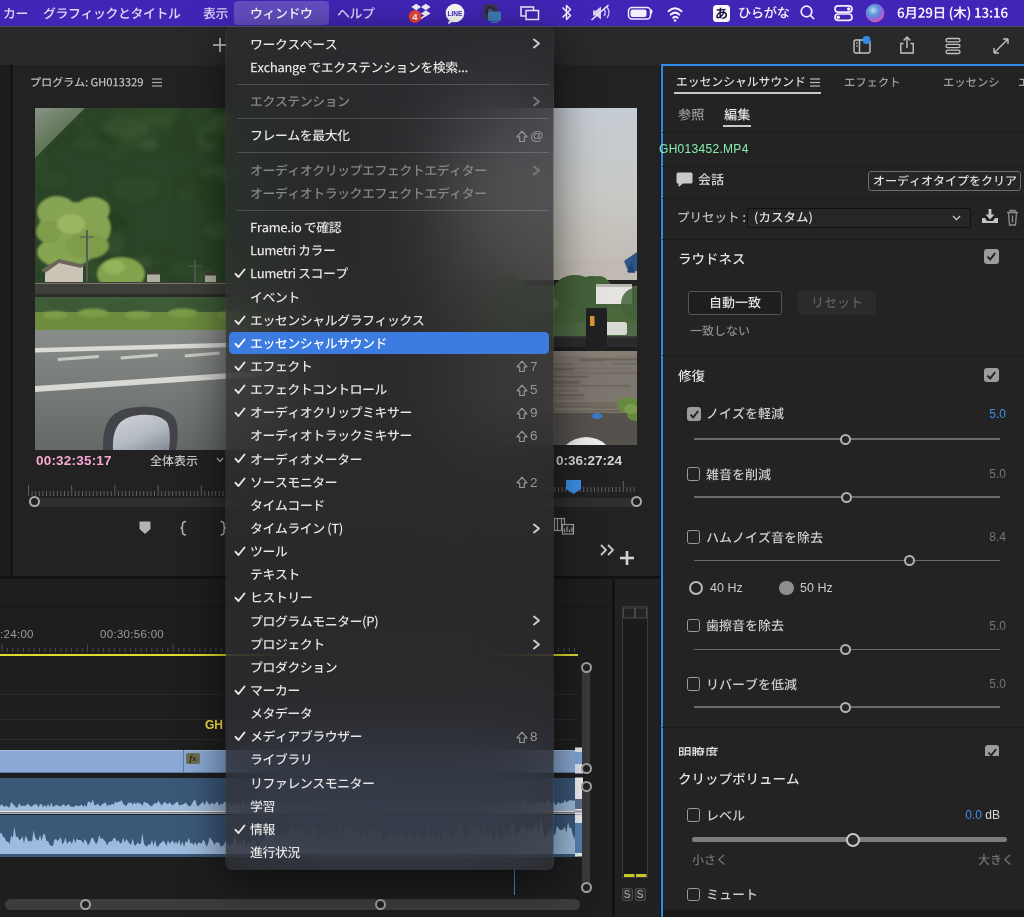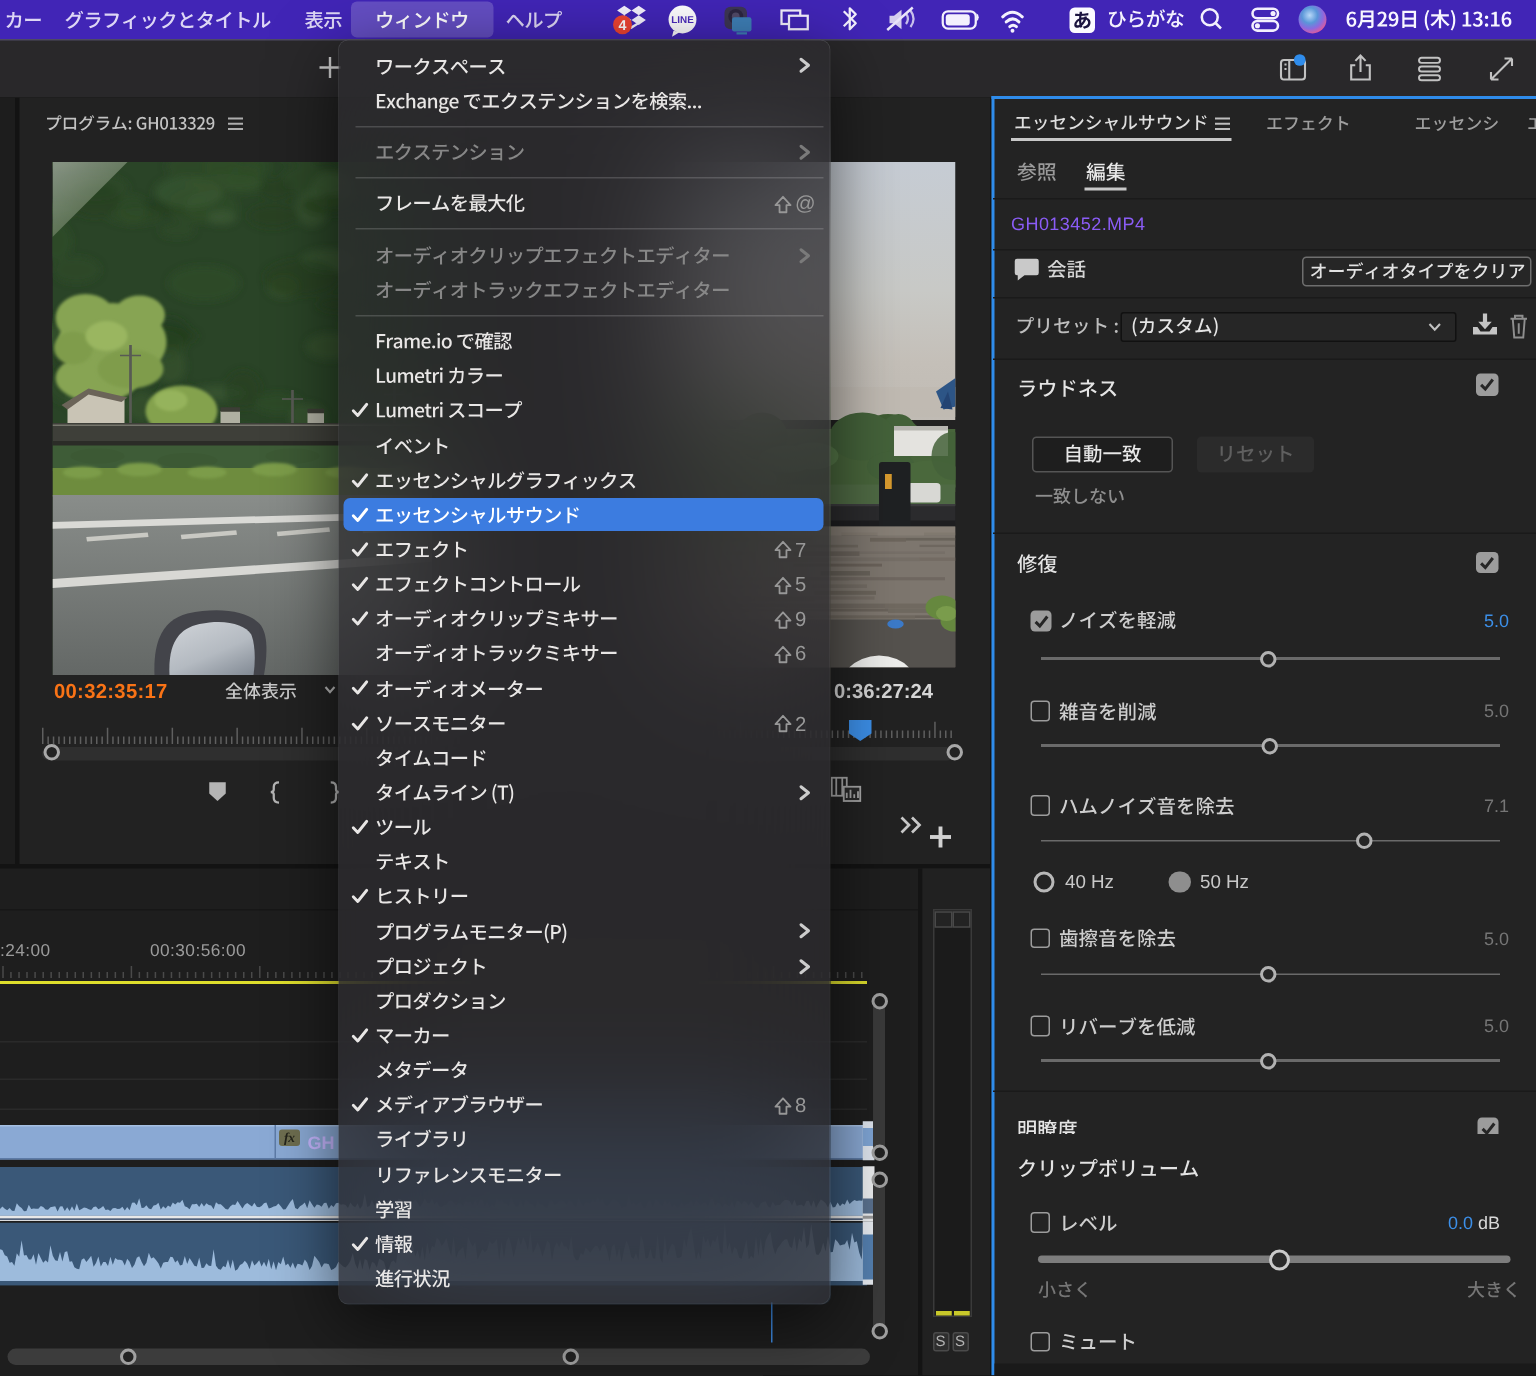--- a/index.html
+++ b/index.html
@@ -406,21 +406,21 @@
         <polygon points="86,251.5 123,248.5 122.5,245.5 85.5,248.5"></polygon>
 <polygon points="150,249.5 185,246.5 184.5,243.5 149.5,246.5"></polygon>
         <polygon points="207,247.5 236,245.5 235.5,242.5 206.5,244.5"></polygon>
 </g>
 <polygon points="0,278 253,261 253,266.5 0,284" fill="#d8d8d4"></polygon>
 <path d="M68 342 C67 317 75 305 90 301 C113 296 132 300 139 309 C144 316 143 330 141 342 Z" fill="#43444a"></path>
 <path d="M78 342 C77 321 84 311 98 308 C115 304.5 128 308 132.5 315 C135 321 135.5 332 134 342 Z" fill="url(#mirg)"></path>
 
 <rect x="190" y="0" width="63" height="222" fill="url(#dimg)"></rect>
 </svg>
-    <div style="position:absolute;left:36px;top:453px;width:90px;height:15px;font:600 13.5px 'Liberation Sans',sans-serif;color:#f97316;letter-spacing:0.2px">00:32:35:17</div>
+    <div style="position:absolute;left:36px;top:453px;width:90px;height:15px;font:600 13.5px 'Liberation Sans',sans-serif;color:#f9a8d4;letter-spacing:0.2px">00:32:35:17</div>
     <svg style="position:absolute;left:150.0px;top:451.6px;" width="50" height="18">
       <g fill="#c8c8c8" transform="translate(0 13.2) scale(0.012000 -0.012000)">
         <use href="#q14" x="0"></use>
         <use href="#q15" x="1000"></use>
         <use href="#q16" x="2000"></use>
         <use href="#q17" x="3000"></use>
       </g>
     </svg>
     <svg style="position:absolute;left:215px;top:456px" width="10" height="8" viewBox="0 0 10 8">
       <path d="M2 2 L5 5.5 L8 2" stroke="#b5b5b5" stroke-width="1.4" fill="none"></path>
@@ -802,21 +802,21 @@
         <line x1="574.5" y1="652" x2="574.5" y2="648"></line>
       </g>
     </svg>
     <div style="position:absolute;left:0;top:653.5px;width:578px;height:2.5px;background:#dede2c"></div>
     <div style="position:absolute;left:0;top:694px;width:578px;height:1px;background:#2a2a2a"></div>
     <div style="position:absolute;left:0;top:718.5px;width:578px;height:1px;background:#2a2a2a"></div>
     <div style="position:absolute;left:0;top:739px;width:578px;height:1px;background:#2a2a2a"></div>
     <div style="position:absolute;left:0;top:749.5px;width:578px;height:23px;background:#8aa9d4;border-top:1px solid #a5c0e2;border-bottom:1px solid #5d7ba6;box-sizing:border-box"></div>
     <div style="position:absolute;left:183px;top:749.5px;width:1px;height:22.5px;background:#5d7ba6"></div>
     <div style="position:absolute;left:186px;top:752.5px;width:14px;height:11px;background:#6e6e50;border-radius:2px;font:italic 700 9px 'Liberation Serif',serif;color:#23231a;text-align:center;line-height:11px">fx</div>
-    <div style="position:absolute;left:205px;top:755px;width:30px;height:14px;font:600 12px 'Liberation Sans',sans-serif;color:#c4b5fd">GH</div>
+    <div style="position:absolute;left:205px;top:718px;width:30px;height:14px;font:600 12px 'Liberation Sans',sans-serif;color:#fde047">GH</div>
     <svg style="position:absolute;left:0;top:777.5px" width="578" height="36.5">
       <rect width="578" height="36.5" fill="#3a5878"></rect>
       <polygon points="0,32.5 0.0,28.0 1.6,26.3 3.2,27.8 4.8,28.9 6.4,27.3 8.0,29.2 9.6,29.3 11.2,24.1 12.8,26.1 14.4,27.4 16.0,29.5 17.6,29.4 19.2,25.1 20.8,28.0 22.4,27.7 24.0,27.8 25.6,27.9 27.2,26.0 28.8,26.6 30.4,28.4 32.0,28.5 33.6,26.8 35.2,26.5 36.8,26.1 38.4,29.6 40.0,26.3 41.6,26.1 43.2,29.3 44.8,26.8 46.4,29.3 48.0,26.1 49.6,29.2 51.2,24.4 52.8,28.9 54.4,28.0 56.0,27.0 57.6,27.3 59.2,28.1 60.8,28.6 62.4,26.7 64.0,26.4 65.6,28.2 67.2,27.3 68.8,26.0 70.4,28.7 72.0,28.4 73.6,29.3 75.2,27.5 76.8,27.4 78.4,28.0 80.0,27.8 81.6,26.5 83.2,29.0 84.8,26.7 86.4,28.9 88.0,23.8 89.6,23.7 91.2,25.5 92.8,20.9 94.4,27.3 96.0,27.2 97.6,25.5 99.2,27.6 100.8,28.1 102.4,25.7 104.0,25.4 105.6,23.9 107.2,28.4 108.8,26.2 110.4,27.6 112.0,25.6 113.6,26.7 115.2,23.6 116.8,25.0 118.4,23.5 120.0,23.9 121.6,21.8 123.2,26.1 124.8,26.9 126.4,28.1 128.0,24.8 129.6,24.8 131.2,24.5 132.8,26.7 134.4,24.0 136.0,26.4 137.6,24.2 139.2,25.4 140.8,25.6 142.4,28.1 144.0,23.5 145.6,24.8 147.2,24.8 148.8,26.3 150.4,28.0 152.0,28.3 153.6,26.1 155.2,25.0 156.8,25.4 158.4,22.7 160.0,25.1 161.6,27.6 163.2,25.2 164.8,24.0 166.4,25.2 168.0,26.3 169.6,23.9 171.2,26.5 172.8,26.9 174.4,26.0 176.0,24.2 177.6,23.7 179.2,27.6 180.8,27.1 182.4,26.4 184.0,26.0 185.6,24.3 187.2,26.2 188.8,28.3 190.4,28.2 192.0,25.6 193.6,23.1 195.2,21.3 196.8,27.3 198.4,28.2 200.0,26.2 201.6,25.2 203.2,23.7 204.8,27.5 206.4,22.2 208.0,24.9 209.6,27.1 211.2,25.0 212.8,25.4 214.4,26.5 216.0,24.0 217.6,23.8 219.2,27.8 220.8,25.4 222.4,26.6 224.0,24.1 225.6,23.8 227.2,25.2 228.8,24.9 230.4,25.3 232.0,27.4 233.6,23.6 235.2,25.8 236.8,26.9 238.4,24.2 240.0,28.0 241.6,25.7 243.2,17.6 244.8,26.7 246.4,26.0 248.0,21.9 249.6,26.1 251.2,22.3 252.8,22.6 254.4,23.8 256.0,26.5 257.6,23.6 259.2,22.3 260.8,23.6 262.4,23.4 264.0,24.6 265.6,21.2 267.2,21.5 268.8,23.6 270.4,25.8 272.0,23.8 273.6,26.9 275.2,23.7 276.8,21.8 278.4,23.9 280.0,26.7 281.6,24.4 283.2,21.0 284.8,24.0 286.4,24.2 288.0,21.2 289.6,25.0 291.2,23.0 292.8,26.2 294.4,26.9 296.0,25.6 297.6,25.0 299.2,23.0 300.8,22.3 302.4,23.7 304.0,25.8 305.6,24.2 307.2,24.4 308.8,26.0 310.4,22.9 312.0,23.6 313.6,23.1 315.2,25.6 316.8,21.8 318.4,25.6 320.0,22.0 321.6,21.5 323.2,26.7 324.8,23.2 326.4,27.0 328.0,25.0 329.6,26.8 331.2,20.8 332.8,23.4 334.4,21.7 336.0,24.5 337.6,24.5 339.2,26.4 340.8,19.7 342.4,24.4 344.0,26.7 345.6,26.3 347.2,21.6 348.8,27.0 350.4,21.8 352.0,22.9 353.6,24.7 355.2,24.9 356.8,27.5 358.4,22.4 360.0,24.8 361.6,25.1 363.2,26.6 364.8,27.5 366.4,22.7 368.0,22.3 369.6,25.1 371.2,24.5 372.8,22.7 374.4,22.0 376.0,22.8 377.6,25.1 379.2,22.2 380.8,22.9 382.4,25.1 384.0,27.1 385.6,20.3 387.2,23.7 388.8,26.1 390.4,23.5 392.0,23.6 393.6,24.3 395.2,21.5 396.8,23.3 398.4,19.5 400.0,23.1 401.6,20.9 403.2,25.3 404.8,26.0 406.4,24.2 408.0,21.7 409.6,21.5 411.2,22.7 412.8,23.9 414.4,27.3 416.0,26.6 417.6,26.5 419.2,18.4 420.8,25.0 422.4,23.9 424.0,25.8 425.6,24.2 427.2,23.2 428.8,27.5 430.4,27.3 432.0,23.0 433.6,22.1 435.2,27.2 436.8,21.8 438.4,22.1 440.0,24.7 441.6,26.1 443.2,21.9 444.8,24.7 446.4,22.6 448.0,26.9 449.6,24.8 451.2,27.2 452.8,26.8 454.4,23.5 456.0,26.0 457.6,25.0 459.2,24.3 460.8,21.8 462.4,26.1 464.0,22.1 465.6,23.8 467.2,25.9 468.8,24.1 470.4,23.7 472.0,26.4 473.6,21.6 475.2,21.3 476.8,25.9 478.4,23.8 480.0,24.3 481.6,27.0 483.2,24.2 484.8,25.3 486.4,26.3 488.0,23.0 489.6,27.1 491.2,22.7 492.8,22.9 494.4,25.0 496.0,22.7 497.6,23.6 499.2,25.6 500.8,23.0 502.4,25.0 504.0,27.0 505.6,27.1 507.2,24.1 508.8,23.4 510.4,22.9 512.0,26.3 513.6,27.1 515.2,23.2 516.8,25.8 518.4,25.4 520.0,25.3 521.6,23.3 523.2,22.0 524.8,22.0 526.4,22.7 528.0,25.6 529.6,21.9 531.2,26.0 532.8,25.3 534.4,25.2 536.0,26.4 537.6,22.7 539.2,22.5 540.8,26.5 542.4,22.2 544.0,27.4 545.6,24.3 547.2,21.7 548.8,22.7 550.4,24.2 552.0,27.0 553.6,23.1 555.2,27.0 556.8,26.7 558.4,23.6 560.0,26.2 561.6,24.4 563.2,25.2 564.8,21.7 566.4,24.6 568.0,23.2 569.6,22.0 571.2,22.6 572.8,22.4 574.4,22.5 576.0,21.8 577.6,24.4 578,32.5" fill="#9dbbdc"></polygon>
       <rect y="32.5" width="578" height="4" fill="#e8e8e8"></rect>
       <rect y="34.2" width="578" height="1.2" fill="#50607a"></rect>
     </svg>
     <svg style="position:absolute;left:0;top:814.5px" width="578" height="42">
       <rect width="578" height="42" fill="#3a5878"></rect>
       <polygon points="0,39 0.0,17.9 1.6,18.3 3.2,21.9 4.8,22.7 6.4,26.8 8.0,26.4 9.6,28.8 11.2,20.5 12.8,22.9 14.4,11.8 16.0,22.0 17.6,21.6 19.2,24.7 20.8,24.6 22.4,21.1 24.0,28.1 25.6,20.4 27.2,23.7 28.8,26.9 30.4,25.2 32.0,26.7 33.6,15.2 35.2,22.2 36.8,25.1 38.4,25.6 40.0,19.7 41.6,26.0 43.2,19.6 44.8,19.1 46.4,26.2 48.0,25.8 49.6,29.8 51.2,30.8 52.8,31.1 54.4,24.9 56.0,23.8 57.6,26.3 59.2,24.3 60.8,22.2 62.4,29.5 64.0,27.0 65.6,22.6 67.2,29.3 68.8,26.4 70.4,26.3 72.0,29.0 73.6,22.9 75.2,28.1 76.8,23.7 78.4,24.9 80.0,24.9 81.6,25.4 83.2,28.6 84.8,24.1 86.4,26.2 88.0,30.3 89.6,28.2 91.2,23.5 92.8,22.5 94.4,26.1 96.0,29.2 97.6,26.9 99.2,20.1 100.8,24.0 102.4,23.2 104.0,25.0 105.6,27.1 107.2,30.6 108.8,26.9 110.4,26.3 112.0,26.4 113.6,22.9 115.2,23.2 116.8,26.7 118.4,25.1 120.0,28.6 121.6,28.1 123.2,22.4 124.8,27.7 126.4,23.7 128.0,26.2 129.6,28.8 131.2,29.3 132.8,23.4 134.4,30.3 136.0,30.2 137.6,27.2 139.2,28.9 140.8,29.0 142.4,17.9 144.0,28.8 145.6,31.0 147.2,31.5 148.8,29.0 150.4,29.8 152.0,24.7 153.6,30.9 155.2,24.7 156.8,32.1 158.4,31.1 160.0,28.4 161.6,27.5 163.2,25.5 164.8,27.4 166.4,31.1 168.0,25.2 169.6,28.7 171.2,27.1 172.8,25.2 174.4,29.3 176.0,26.1 177.6,29.7 179.2,24.2 180.8,31.2 182.4,25.9 184.0,31.9 185.6,26.3 187.2,27.8 188.8,22.6 190.4,28.7 192.0,27.4 193.6,30.2 195.2,26.7 196.8,30.8 198.4,27.5 200.0,27.8 201.6,28.7 203.2,24.7 204.8,26.8 206.4,31.7 208.0,29.0 209.6,22.2 211.2,24.2 212.8,26.4 214.4,30.0 216.0,27.3 217.6,27.4 219.2,27.8 220.8,31.7 222.4,31.0 224.0,29.7 225.6,26.1 227.2,27.9 228.8,29.4 230.4,30.0 232.0,28.2 233.6,25.7 235.2,20.4 236.8,27.5 238.4,31.0 240.0,24.4 241.6,31.3 243.2,24.3 244.8,25.4 246.4,31.6 248.0,26.3 249.6,27.0 251.2,30.0 252.8,24.1 254.4,25.0 256.0,26.2 257.6,31.7 259.2,30.8 260.8,26.4 262.4,25.3 264.0,27.3 265.6,16.4 267.2,19.1 268.8,18.2 270.4,15.9 272.0,19.0 273.6,14.4 275.2,15.1 276.8,22.6 278.4,18.5 280.0,24.3 281.6,15.9 283.2,25.3 284.8,13.3 286.4,21.2 288.0,15.7 289.6,16.6 291.2,10.1 292.8,11.7 294.4,15.6 296.0,13.7 297.6,10.4 299.2,17.1 300.8,22.1 302.4,9.3 304.0,23.9 305.6,19.4 307.2,17.9 308.8,16.4 310.4,24.9 312.0,9.2 313.6,13.4 315.2,16.2 316.8,13.0 318.4,24.6 320.0,21.1 321.6,17.8 323.2,19.9 324.8,18.4 326.4,12.4 328.0,14.5 329.6,13.4 331.2,11.0 332.8,25.1 334.4,12.7 336.0,23.8 337.6,12.8 339.2,9.6 340.8,15.0 342.4,23.1 344.0,16.8 345.6,9.8 347.2,15.2 348.8,9.9 350.4,13.3 352.0,18.9 353.6,6.0 355.2,20.5 356.8,17.5 358.4,13.1 360.0,17.0 361.6,22.8 363.2,17.8 364.8,12.2 366.4,13.7 368.0,25.5 369.6,16.6 371.2,13.1 372.8,16.6 374.4,12.3 376.0,16.0 377.6,16.0 379.2,18.8 380.8,9.0 382.4,22.2 384.0,25.1 385.6,25.1 387.2,20.4 388.8,21.6 390.4,16.9 392.0,18.4 393.6,20.1 395.2,17.6 396.8,15.5 398.4,15.8 400.0,19.4 401.6,15.2 403.2,14.3 404.8,18.8 406.4,26.2 408.0,16.1 409.6,14.3 411.2,23.4 412.8,17.1 414.4,26.3 416.0,18.3 417.6,12.1 419.2,15.6 420.8,23.0 422.4,24.3 424.0,20.4 425.6,25.1 427.2,8.7 428.8,12.6 430.4,24.2 432.0,23.5 433.6,17.4 435.2,23.9 436.8,24.2 438.4,7.6 440.0,23.7 441.6,26.8 443.2,8.7 444.8,22.0 446.4,17.5 448.0,14.0 449.6,15.4 451.2,23.5 452.8,23.6 454.4,22.7 456.0,10.5 457.6,16.6 459.2,7.6 460.8,3.3 462.4,14.4 464.0,25.0 465.6,19.7 467.2,24.5 468.8,8.7 470.4,13.7 472.0,10.7 473.6,16.7 475.2,11.5 476.8,13.1 478.4,8.4 480.0,19.7 481.6,21.2 483.2,-0.1 484.8,18.3 486.4,13.3 488.0,21.3 489.6,16.3 491.2,17.8 492.8,23.5 494.4,24.2 496.0,18.4 497.6,11.3 499.2,24.5 500.8,22.1 502.4,24.0 504.0,9.2 505.6,22.2 507.2,10.4 508.8,22.4 510.4,12.4 512.0,8.5 513.6,6.2 515.2,15.9 516.8,21.3 518.4,17.2 520.0,15.1 521.6,12.8 523.2,11.4 524.8,11.2 526.4,15.8 528.0,17.2 529.6,8.9 531.2,19.3 532.8,10.5 534.4,13.4 536.0,2.7 537.6,17.2 539.2,14.5 540.8,1.0 542.4,11.7 544.0,21.2 545.6,21.7 547.2,19.2 548.8,13.3 550.4,19.4 552.0,9.0 553.6,19.8 555.2,19.7 556.8,11.1 558.4,12.8 560.0,15.3 561.6,14.8 563.2,14.5 564.8,11.7 566.4,18.1 568.0,6.9 569.6,13.3 571.2,12.5 572.8,20.0 574.4,24.7 576.0,8.0 577.6,18.4 578,39" fill="#9dbbdc"></polygon>
       <rect y="39" width="578" height="3" fill="#3a5878"></rect>
@@ -907,21 +907,21 @@
       </g>
     </svg>
     <svg style="position:absolute;left:724.0px;top:104.7px;" width="28" height="19">
       <g fill="#e8e8e8" transform="translate(0 14.5) scale(0.013200 -0.013200)">
         <use href="#q34" x="0"></use>
         <use href="#q35" x="1000"></use>
       </g>
     </svg>
     <div style="position:absolute;left:723px;top:124.5px;width:28px;height:2px;background:#c8c8c8"></div>
     <div style="position:absolute;left:662px;top:131.5px;width:362px;height:1px;background:#1a1a1a"></div>
-    <div style="position:absolute;left:674px;top:142px;width:140px;height:14px;font:12px 'Liberation Sans',sans-serif;color:#8b5cf6;letter-spacing:0.3px">GH013452.MP4</div>
+    <div style="position:absolute;left:659px;top:142px;width:140px;height:14px;font:12px 'Liberation Sans',sans-serif;color:#86efac;letter-spacing:0.3px">GH013452.MP4</div>
     <div style="position:absolute;left:662px;top:165.5px;width:362px;height:1px;background:#1a1a1a"></div>
     <svg style="position:absolute;left:676px;top:171px" width="17" height="17" viewBox="0 0 17 17">
 <path d="M2 1.5 h13 q1.5 0 1.5 1.5 v8 q0 1.5 -1.5 1.5 h-8 l-4.5 3.5 v-3.5 h-0.5 q-1.5 0 -1.5 -1.5 v-8 q0 -1.5 1.5 -1.5 z" fill="#c9c9c9"></path>
     </svg>
     <svg style="position:absolute;left:697.5px;top:169.9px;" width="28" height="19">
       <g fill="#d4d4d4" transform="translate(0 14.3) scale(0.013000 -0.013000)">
         <use href="#q36" x="0"></use>
         <use href="#q37" x="1000"></use>
       </g>
     </svg>
@@ -1069,21 +1069,21 @@
         <use href="#q4" x="1000"></use>
         <use href="#q61" x="2000"></use>
         <use href="#q43" x="3000"></use>
         <use href="#q62" x="4000"></use>
         <use href="#q66" x="5000"></use>
         <use href="#q44" x="6000"></use>
         <use href="#q69" x="7000"></use>
         <use href="#q70" x="8000"></use>
       </g>
     </svg>
-    <div style="position:absolute;left:966px;top:530.3px;width:40px;height:14px;text-align:right;font:12px 'Liberation Sans',sans-serif;color:#757575">7.1</div>
+    <div style="position:absolute;left:966px;top:530.3px;width:40px;height:14px;text-align:right;font:12px 'Liberation Sans',sans-serif;color:#757575">8.4</div>
     <div style="position:absolute;left:693.5px;top:559.5px;width:306.0px;height:1.6px;background:#6a6a6a"></div>
     <div style="position:absolute;left:903.9px;top:554.8px;width:11px;height:11px;border-radius:50%;border:2px solid #b2b2b2;background:#262626;box-sizing:border-box"></div>
     <div style="position:absolute;left:686.5px;top:618.5px;width:13.5px;height:13.5px;border:1.6px solid #9c9c9c;border-radius:2.5px;box-sizing:border-box"></div>
     <svg style="position:absolute;left:706.0px;top:616.2px;" width="80" height="19">
       <g fill="#cdcdcd" transform="translate(0 14.3) scale(0.013000 -0.013000)">
         <use href="#q71" x="0"></use>
         <use href="#q72" x="1000"></use>
         <use href="#q66" x="2000"></use>
         <use href="#q44" x="3000"></use>
         <use href="#q69" x="4000"></use>

